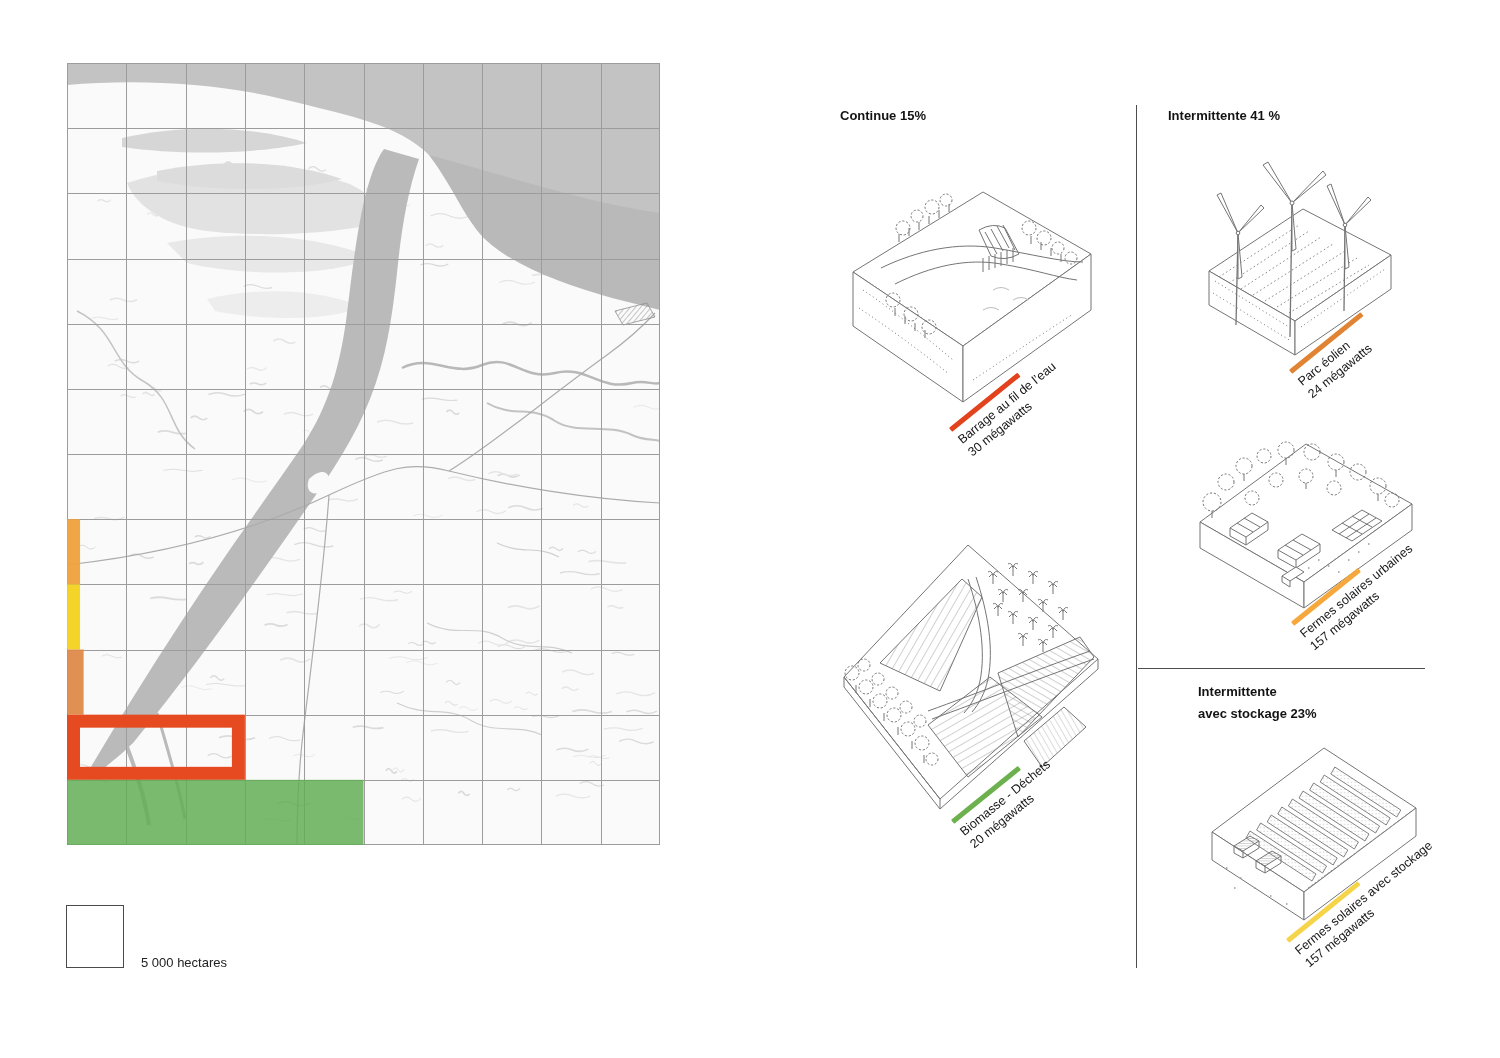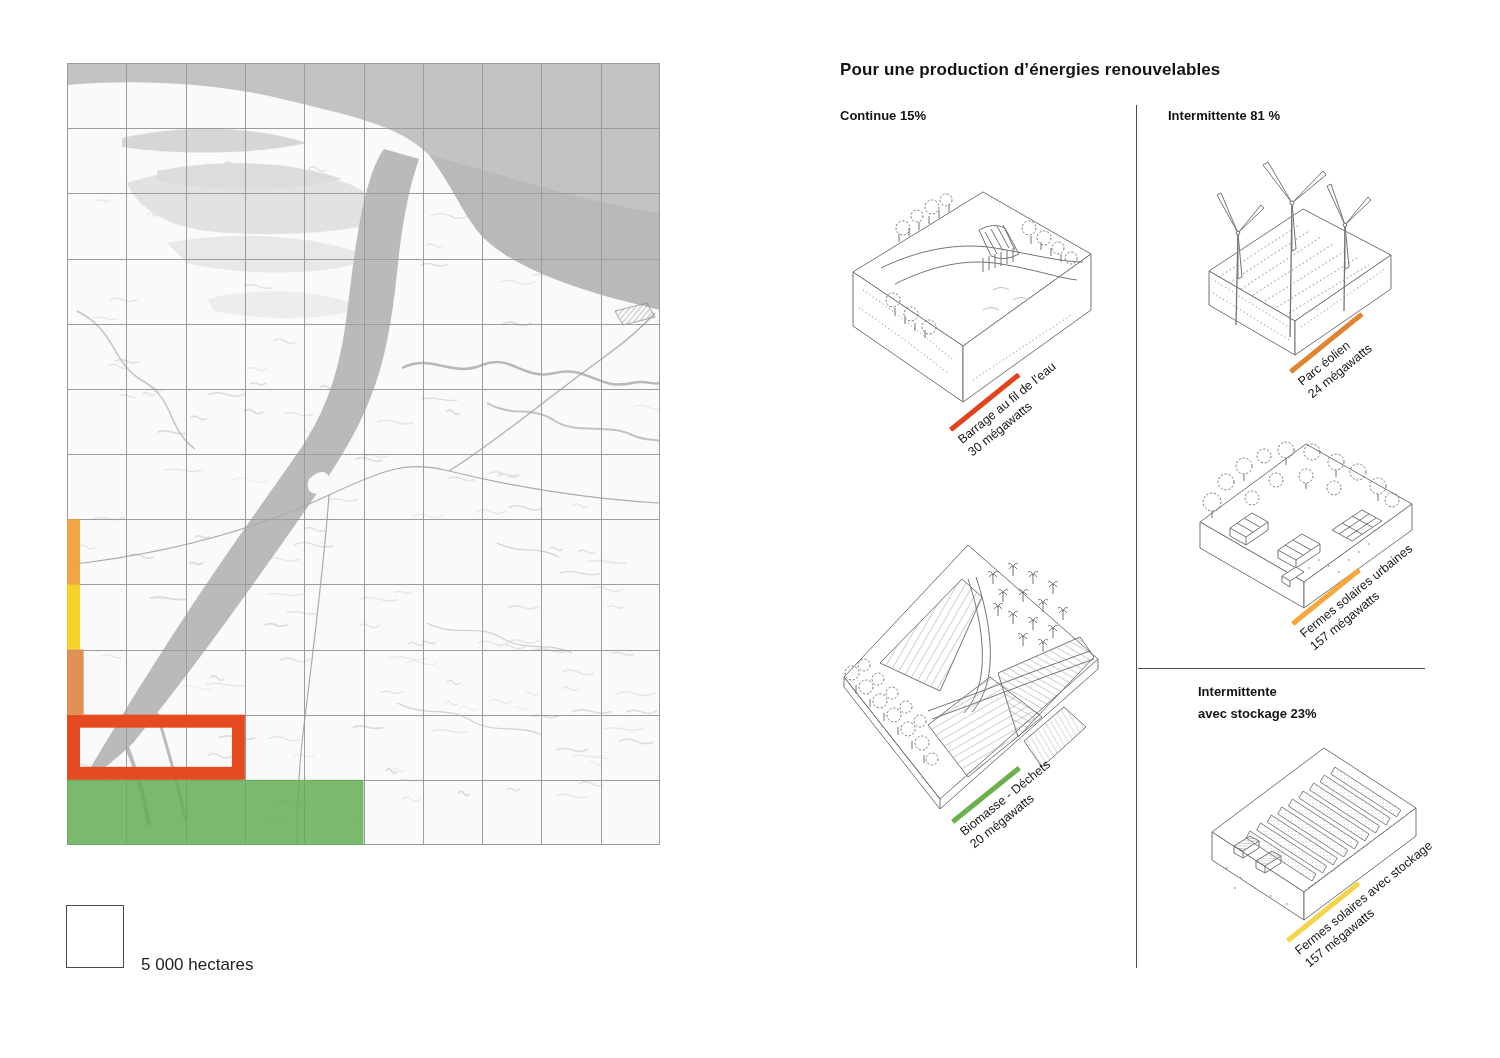--- a/index.html
+++ b/index.html
@@ -7,21 +7,21 @@
   #stage{position:relative;width:1500px;height:1058px;background:#fff;overflow:hidden;}
   .abs{position:absolute;}
   .title{font-size:17px;font-weight:700;color:#131313;letter-spacing:.1px;}
   .section-h{font-size:13px;font-weight:700;color:#131313;}
   .divider-v{width:1px;background:#4d4d4d;}
   .divider-h{height:1px;background:#4d4d4d;}
   .rot-label{position:absolute;transform:rotate(-39deg);transform-origin:0 0;}
   .rot-label .bar{height:5px;border-radius:1px;margin-bottom:5px;}
   .rot-label .t{font-size:12.5px;line-height:15.5px;color:#161616;white-space:nowrap;}
   .legend-square{position:absolute;left:66px;top:905px;width:56px;height:61px;border:1.5px solid #4a4a4a;background:#fff;}
-  .legend-label{position:absolute;left:141px;top:955px;font-size:17px;color:#222;}
+  .legend-label{position:absolute;left:141px;top:955px;font-size:13px;color:#222;}
   svg{display:block;}
   .sketch{stroke:#757575;fill:none;stroke-width:1;}
 </style>
 </head>
 <body>
 
 <div id="stage">
 
   <div class="abs" style="left:67px;top:63px;width:593px;height:782px;">
     <svg id="map-svg" width="593" height="782" viewBox="0 0 593 782">
@@ -242,24 +242,23 @@
           <rect x="0" y="586.5" width="16.604" height="65.16666666666667" fill="#DE8A49" fill-opacity="0.95"></rect>
           <rect x="6.5" y="658.1666666666667" width="164.89999999999998" height="52.16666666666667" fill="none" stroke="#E64A20" stroke-width="13"></rect>
           <rect x="0" y="716.8333333333334" width="296.5" height="65.16666666666667" fill="#62AE55" fill-opacity="0.85"></rect>
         </g>
     </svg>
   </div>
 
   <div class="legend-square"></div>
   <div class="legend-label">5 000 hectares</div>
 
-  <div class="abs title" style="left:840px;top:60px;">Pour une production d’énergies renouvelables</div>
 
   <div class="abs section-h" style="left:840px;top:108px;">Continue 15%</div>
-  <div class="abs section-h" style="left:1168px;top:108px;">Intermittente 81 %</div>
+  <div class="abs section-h" style="left:1168px;top:108px;">Intermittente 41 %</div>
 
   <div class="abs divider-v" style="left:1136px;top:105px;height:863px;"></div>
   <div class="abs divider-h" style="left:1138px;top:668px;width:287px;"></div>
 
   <div class="abs section-h" style="left:1198px;top:681px;line-height:22px;">
     <div>Intermittente</div>
     <div>avec stockage 23%</div>
   </div>
 
   <svg class="abs" style="left:833px;top:150px;" width="275" height="275" viewBox="0 0 275 275">

